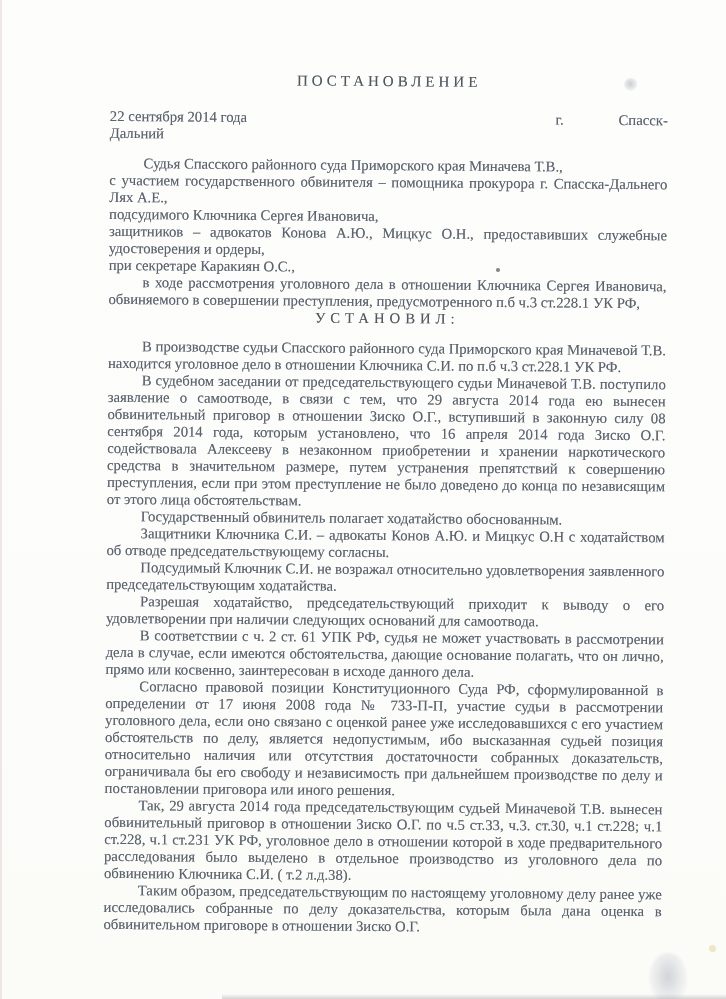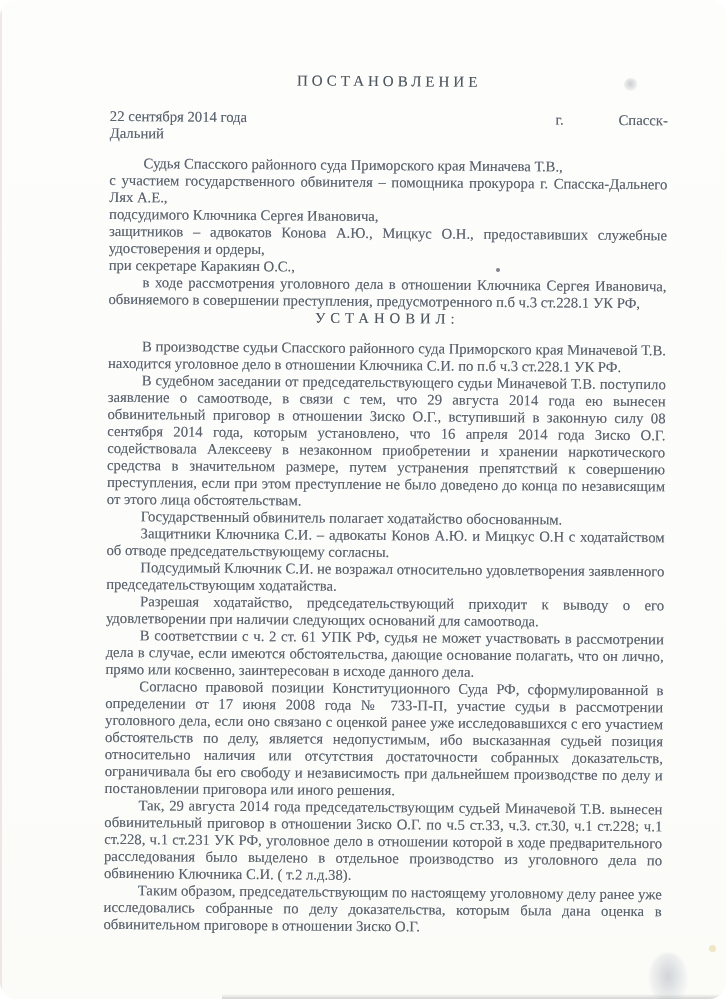--- a/index.html
+++ b/index.html
@@ -12,21 +12,20 @@
   body {
     width: 726px; height: 999px;
     background: #ffffff;
     font-family: "Liberation Serif", "DejaVu Serif", serif;
   }
   .page {
     position: relative;
     width: 726px; height: 999px;
     background: linear-gradient(180deg, #fdfdfc 0%, var(--paper) 60%, #fbfbf8 100%);
     overflow: hidden;
-    border-radius: 17px;
   }
   .sheet-content {
     position: absolute;
     left: 110px; top: 0; width: 558px;
     color: var(--ink);
     font-size: 14.7px;
     line-height: 17px;
     transform: rotate(0.45deg);
     transform-origin: 10px 100px;
     text-shadow: 0 0 0.5px rgba(91, 99, 110, 0.55);

